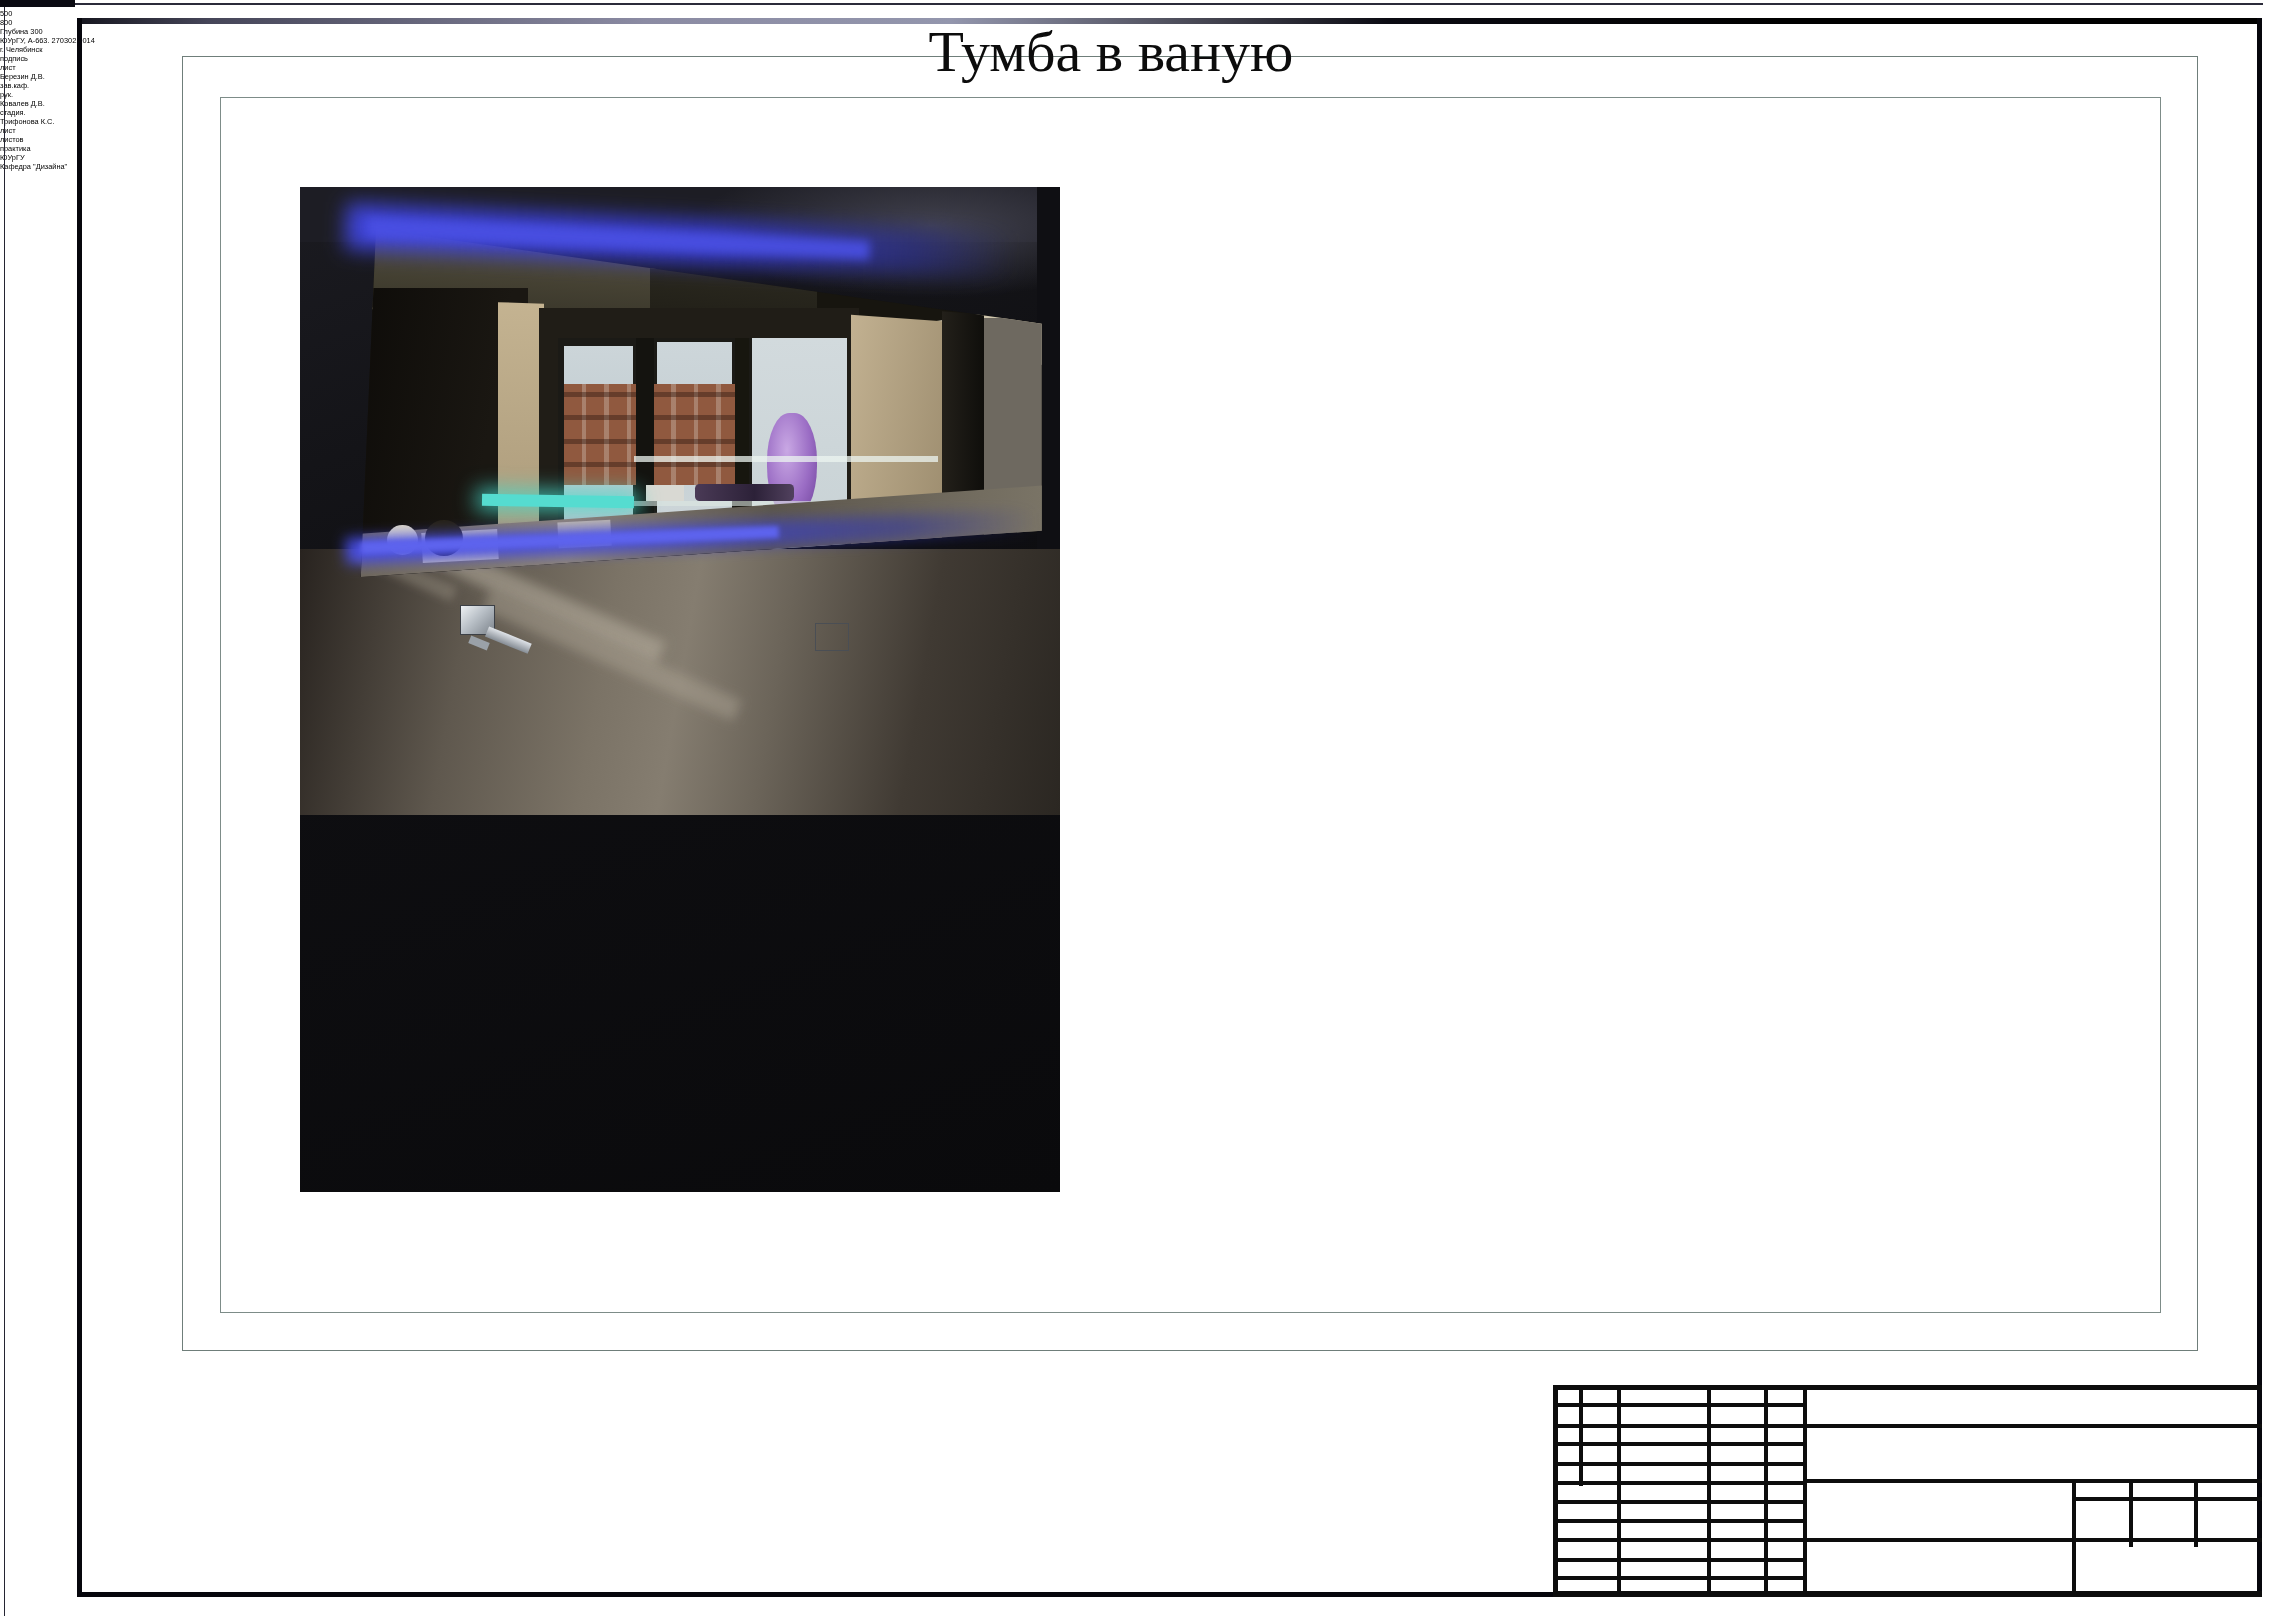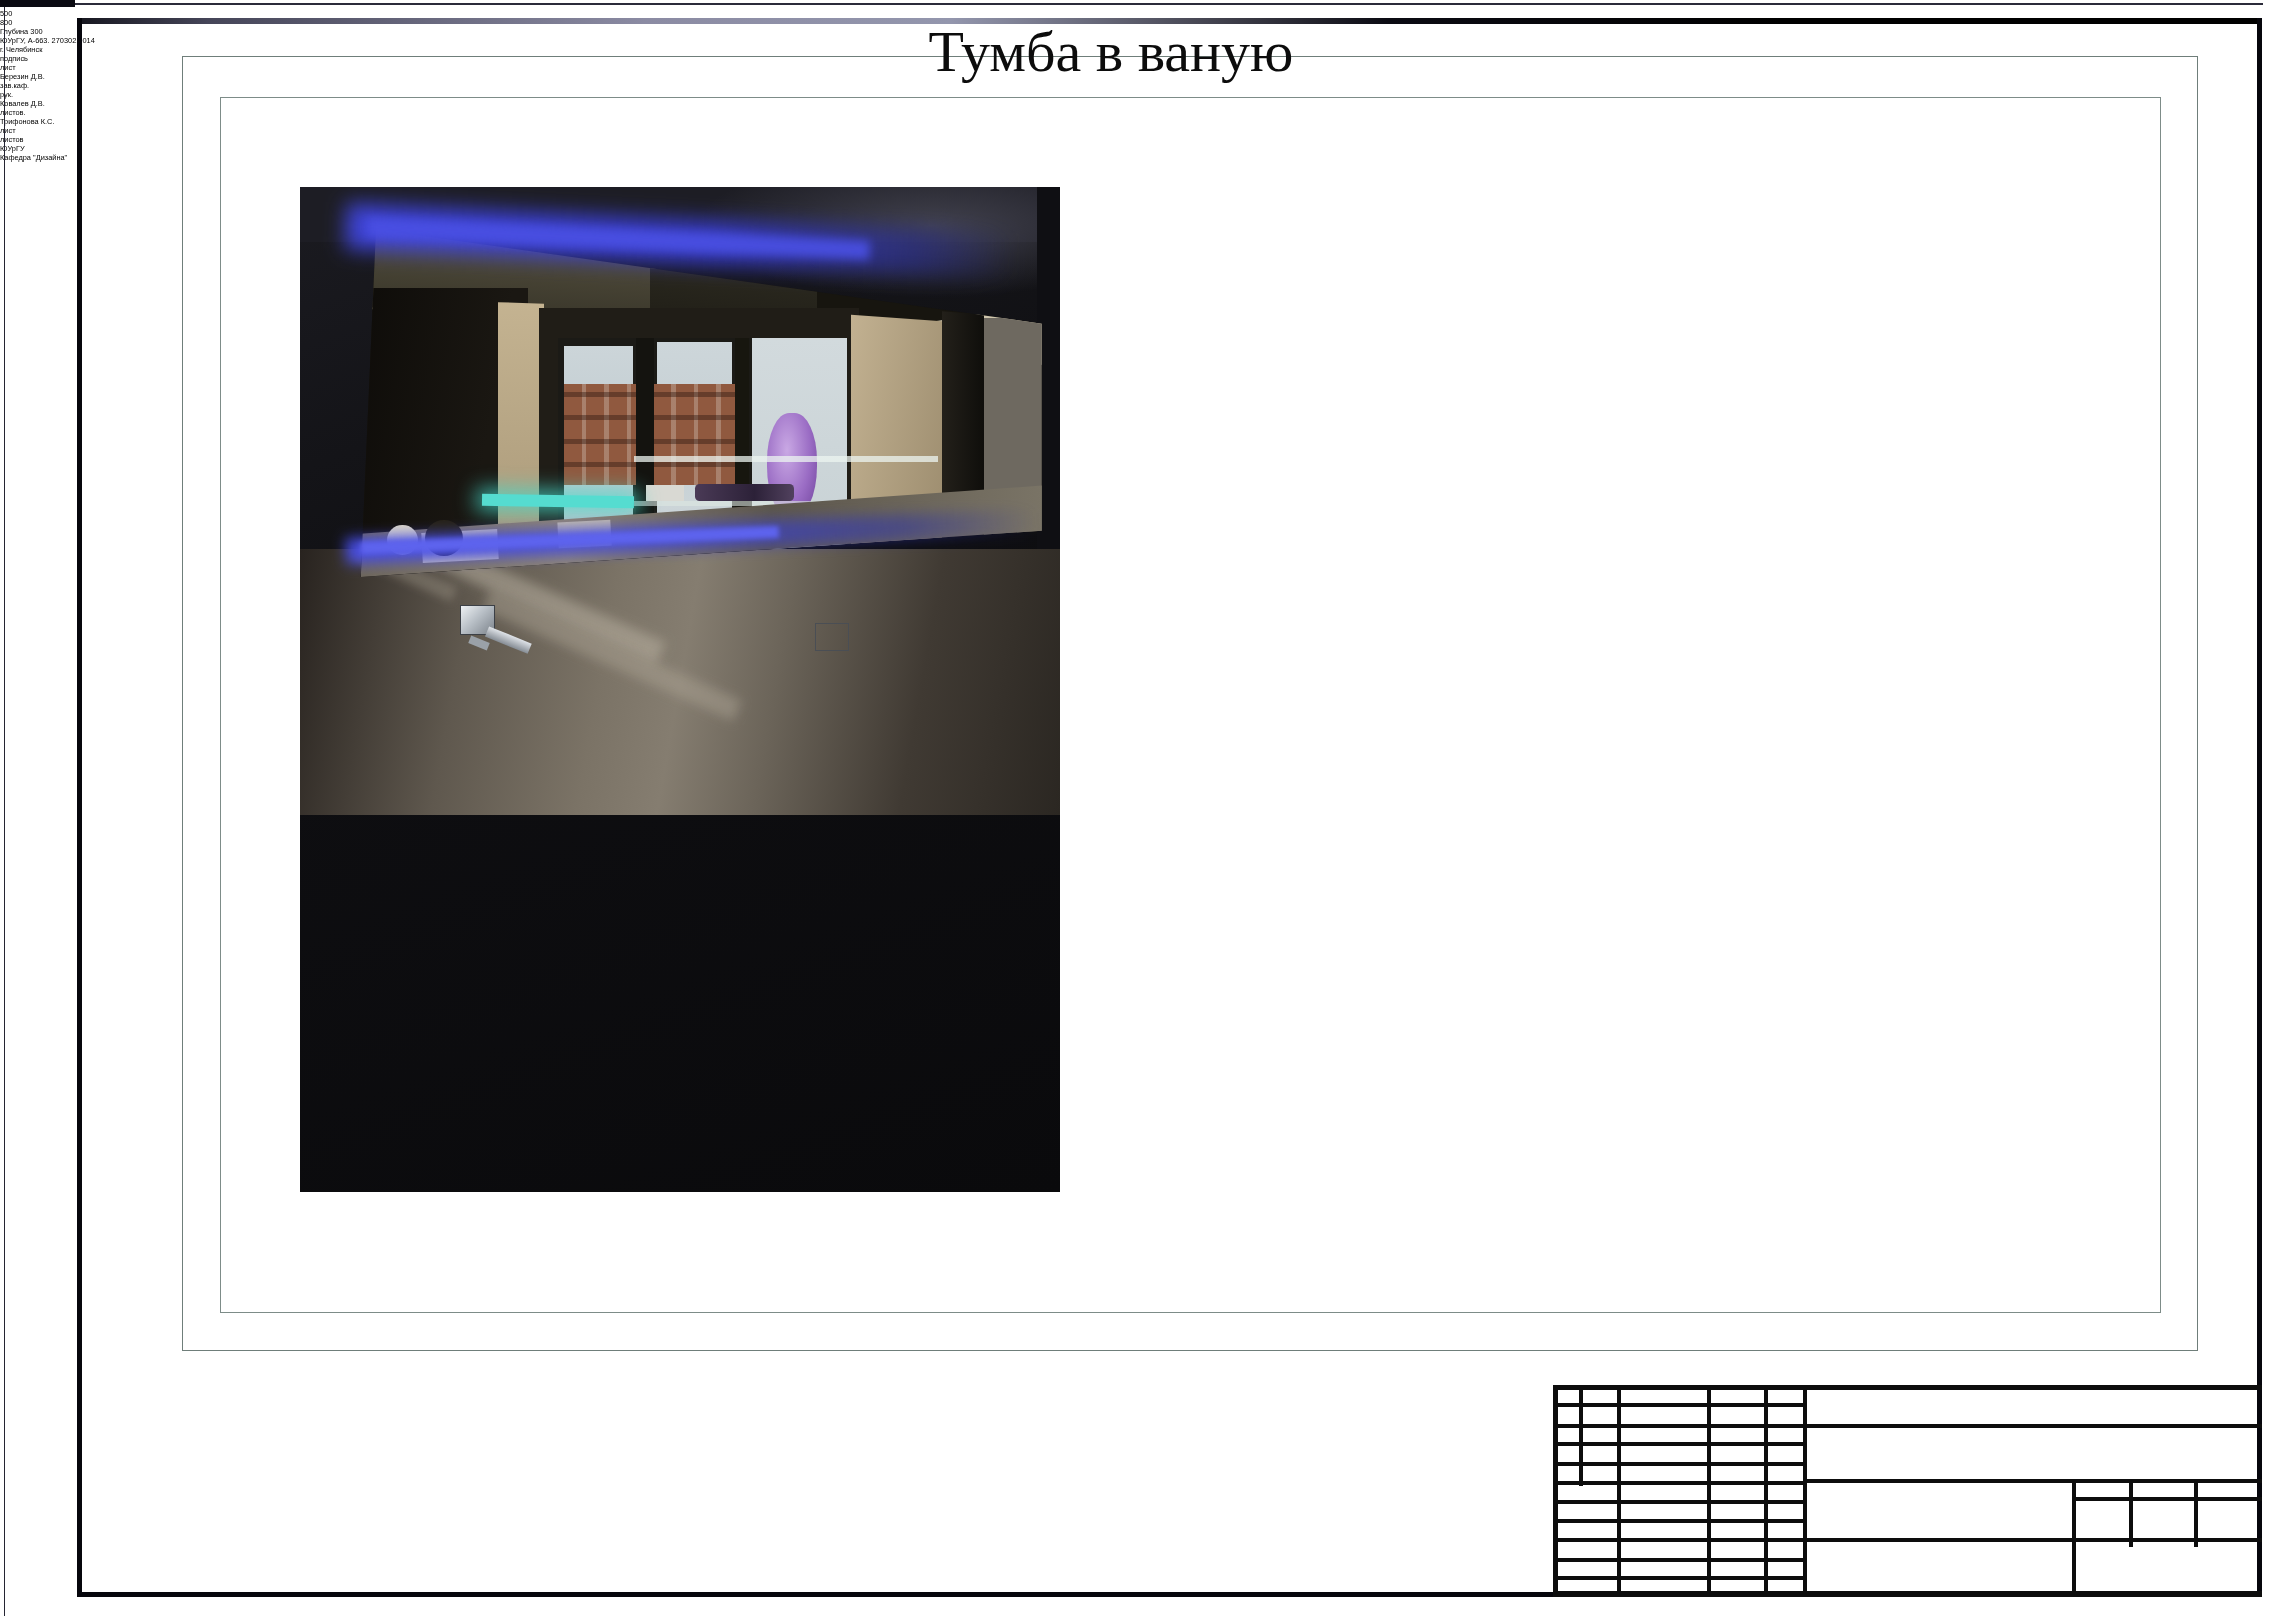--- a/index.html
+++ b/index.html
@@ -330,21 +330,22 @@
   <div class="ln" style="left:2194px;top:1479px;width:3.7px;height:68px;"></div>
 
   <div class="tbt ctr" id="tb-doc">ЮУрГУ, А-663. 270302.2014</div>
   <div class="tbt ctr" id="tb-city">г. Челябинск</div>
   <div class="tbt ctr" id="tb-sign">подпись</div>
   <div class="tbt ctr" id="tb-date">лист</div>
   <div class="tbt vctr" id="tb-r1-name">Березин Д.В.</div>
   <div class="tbt vctr" id="tb-r1-role">зав.каф.</div>
   <div class="tbt vctr" id="tb-r2-role">рук.</div>
   <div class="tbt vctr" id="tb-r2-name">Ковалев Д.В.</div>
-  <div class="tbt vctr" id="tb-r3-role">листов.</div>
+  <div class="tbt vctr" id="tb-r3-role">стадия.</div>
   <div class="tbt vctr" id="tb-r3-name">Трифонова К.С.</div>
   <div class="tbt ctr" id="tb-sheet-l">лист</div>
   <div class="tbt ctr" id="tb-sheets-l">листов</div>
+  <div class="tbt ctr" id="tb-stage-v">практика</div>
   <div class="tbt ctr" id="tb-org">ЮУрГУ</div>
   <div class="tbt ctr" id="tb-dept">Кафедра "Дизайна"</div>
 
 </div>
 
 
 </body></html>

